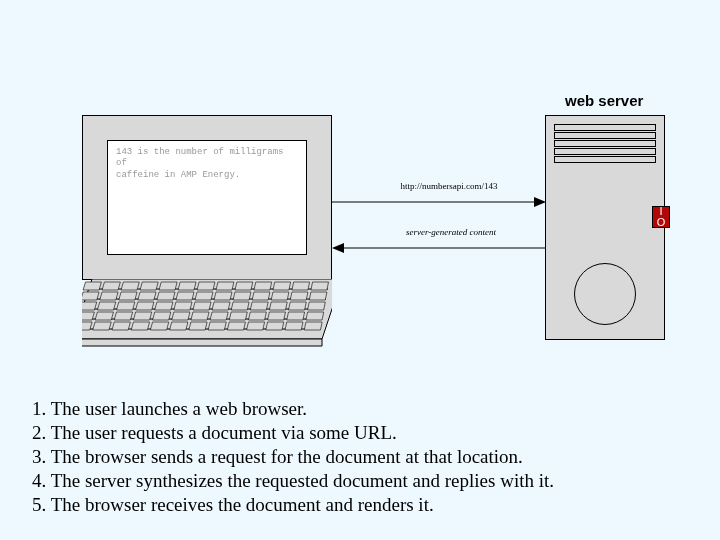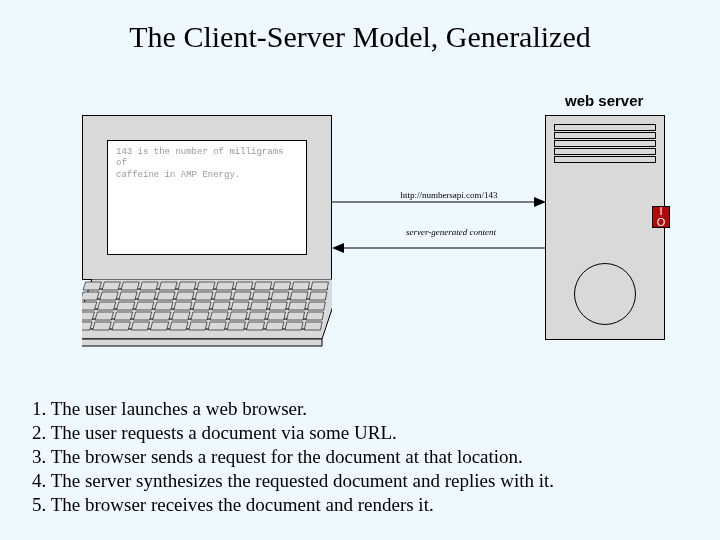--- a/index.html
+++ b/index.html
@@ -147,21 +147,20 @@
     height: 12px;
   }
   .arrow-top-label {
     position: absolute;
     top: 181px;
     left: 332px;
     width: 234px;
     text-align: center;
     font-family: "Times New Roman", serif;
     font-size: 9px;
-    margin-top: 9px;
   }
   .arrow-bot {
     top: 242px;
     left: 332px;
     width: 214px;
     height: 12px;
   }
   .arrow-bot-label {
     position: absolute;
     top: 227px;
@@ -183,21 +182,20 @@
     font-size: 19px;
     line-height: 1.26;
   }
   .step { white-space: nowrap; }
 </style>
 </head>
 <body>
 
 <div class="slide">
 
-  <div class="title">The Client-Server Model, Generalized</div>
 
   <div class="label-server">web server</div>
 
   <div class="laptop">
     <div class="lap-screen">
       <div class="lap-screen-inner">143 is the number of milligrams of
 caffeine in AMP Energy.</div>
     </div>
     <svg class="lap-base-svg" width="250" height="68">
 

